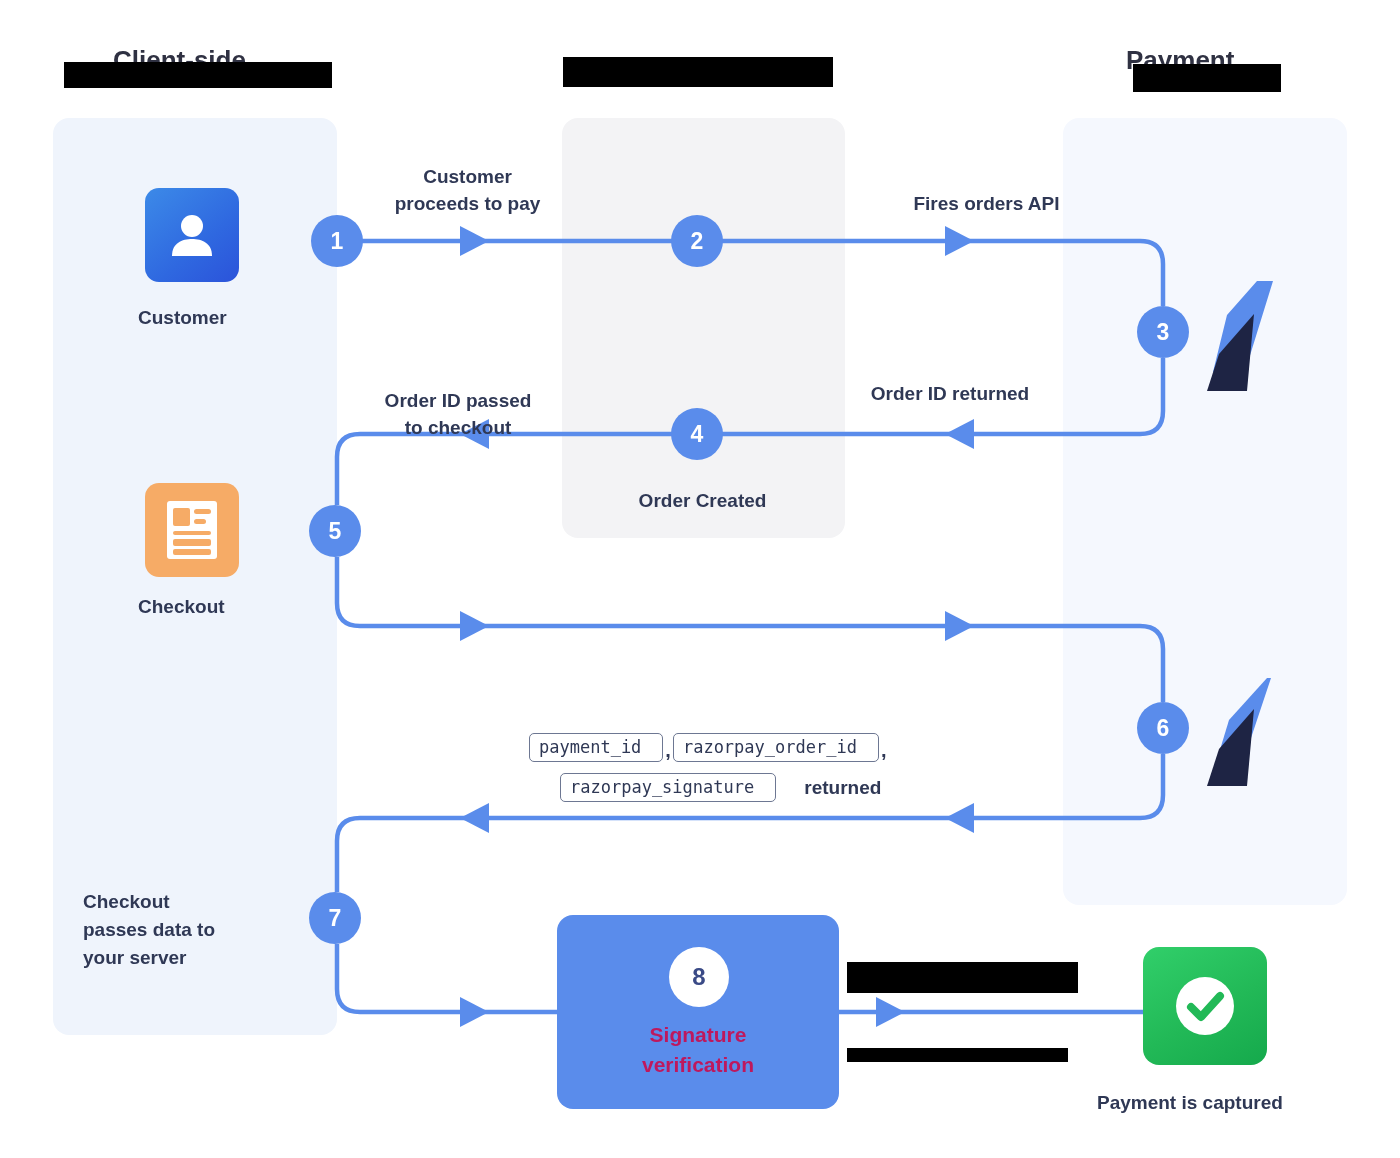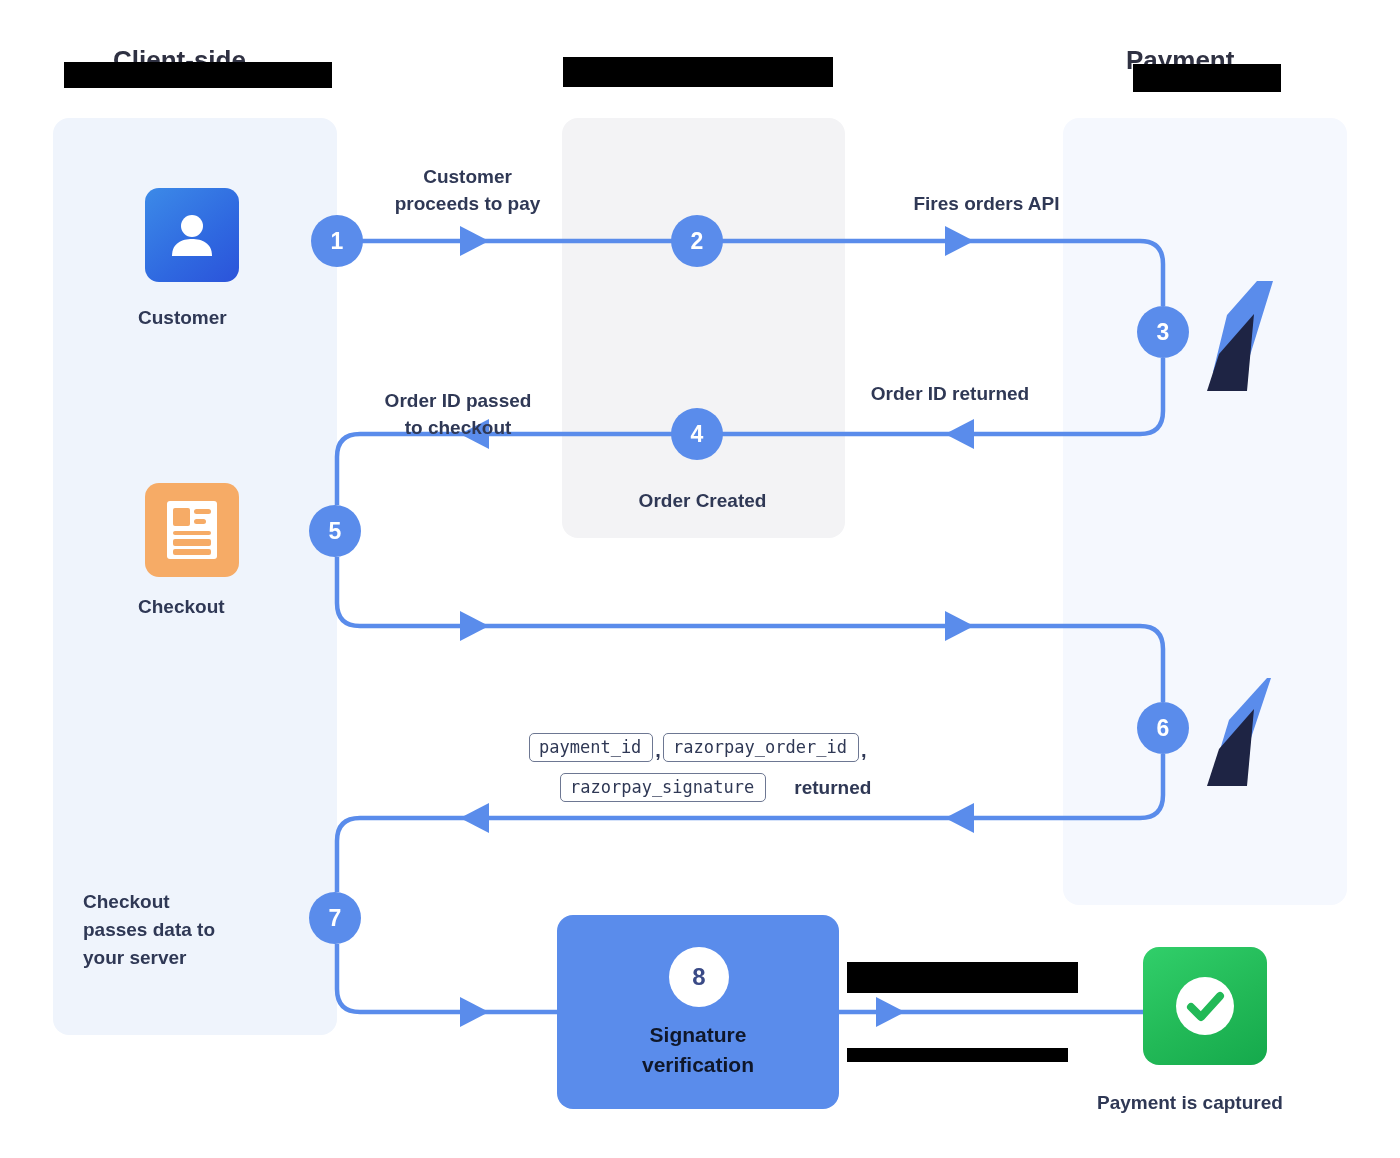--- a/index.html
+++ b/index.html
@@ -58,34 +58,34 @@
   #lbl-4b{left:845px;top:380px;width:210px;}
   #lbl-order-created{left:585px;top:487px;width:235px;}
   #lbl-5{left:430px;top:583px;width:606px;}
 
   
   .code-row{position:absolute;display:flex;align-items:center;}
   #code-row-1{left:529px;top:733px;}
   #code-row-2{left:560px;top:773px;gap:16px;}
   .code-token{
     border:1.6px solid #6d7792;border-radius:5px;
-    padding:3px 11px 4px 9px;
+    padding:3px 21px 4px 9px;
     font-family:"DejaVu Sans Mono", monospace;
     font-size:17px;color:#2f3855;background:transparent;line-height:20px;
   }
   .code-comma{font-size:20px;font-weight:bold;color:#2f3855;margin:0 2px 0 2px;padding-top:6px;}
 
   
   #box-signature{position:absolute;left:557px;top:915px;width:282px;height:194px;
     background:#5a8ceb;border-radius:16px;}
   #sig-badge{position:absolute;left:669px;top:947px;width:60px;height:60px;border-radius:50%;
     background:#ffffff;display:flex;align-items:center;justify-content:center;
     font-size:24px;font-weight:bold;color:#3a4a86;}
   #sig-text{position:absolute;left:587px;top:1020px;width:222px;text-align:center;
-    font-size:21px;font-weight:bold;color:#0f172a;line-height:30px;}
+    font-size:21px;font-weight:bold;color:#be185d;line-height:30px;}
 
   
   .step{position:absolute;width:52px;height:52px;border-radius:50%;background:#5a8ceb;
     display:flex;align-items:center;justify-content:center;
     color:#ffffff;font-size:23px;font-weight:bold;}
   #step-1{left:311px;top:215px;}
   #step-2{left:671px;top:215px;}
   #step-3{left:1137px;top:306px;}
   #step-4{left:671px;top:408px;}
   #step-5{left:309px;top:505px;}

